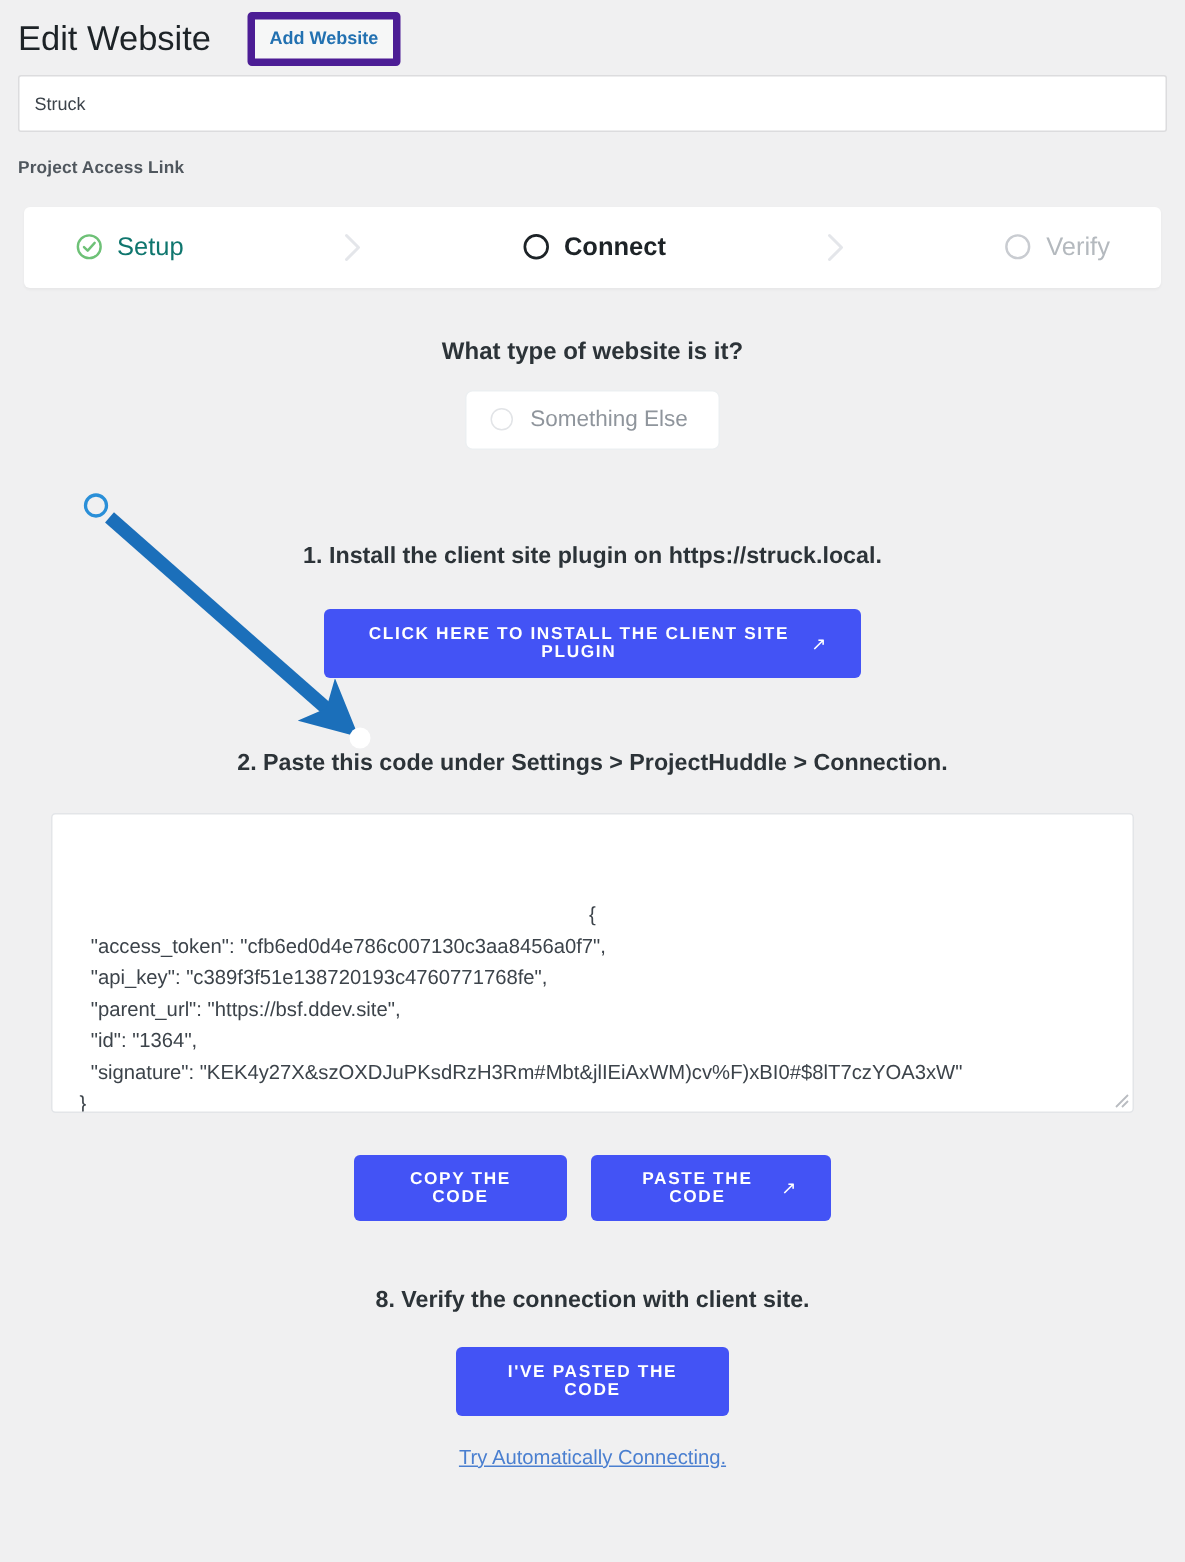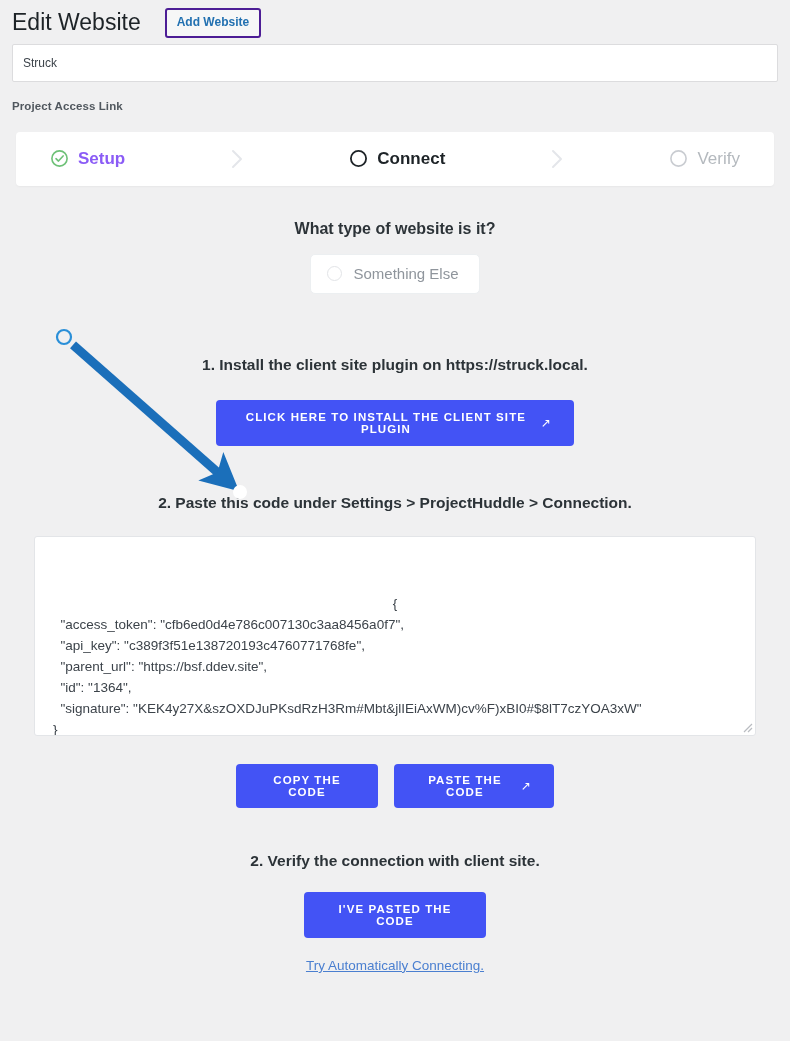--- a/index.html
+++ b/index.html
@@ -23,21 +23,21 @@
   }
   .page-title {
     font-size: 23px;
     font-weight: 400;
     color: #1d2327;
     line-height: 1.3;
     white-space: nowrap;
   }
   .add-website-btn {
     display: inline-block;
-    border: 2px solid #4c1d95;
+    border: 5px solid #4c1d95;
     color: #2271b1;
     background: #f6f7f7;
     border-radius: 3px;
     font-size: 12px;
     font-weight: bold;
     padding: 4px 10px 5px 10px;
     line-height: 1.4;
     cursor: pointer;
     white-space: nowrap;
   }
@@ -94,21 +94,21 @@
     box-shadow: 0 1px 2px rgba(0,0,0,0.04);
   }
   .step {
     display: flex;
     align-items: center;
     gap: 9px;
     font-size: 17px;
     flex: 0 0 auto;
   }
   .step-label { line-height: 1; }
-  .step.done .step-label { color: #8b5cf6; font-weight: 700; }
+  .step.done .step-label { color: #0f766e; font-weight: 400; }
   .step.active .step-label { color: #1d2327; font-weight: bold; }
   .step.todo .step-label { color: #b4b9be; font-weight: 400; }
   .step-icon { width: 19px; height: 19px; display: block; }
   .chev { width: 22px; height: 26px; display: block; flex: 0 0 auto; }
 
   
   .content { padding: 0 16px; text-align: center; }
   .q-title {
     font-size: 16px;
     font-weight: bold;
@@ -328,21 +328,21 @@
     <button id="copy-code-button" class="btn-primary">
       <span>Copy the code</span>
     </button>
     <button id="paste-code-button" class="btn-primary">
       <span>Paste the code</span>
       <span class="arrow-glyph">↗</span>
     </button>
   </div>
 
   
-  <div id="step3-heading" class="step-heading">2. Verify the connection with client site.</div>
+  <div id="step3-heading" class="step-heading">8. Verify the connection with client site.</div>
 
   <button id="pasted-code-button" class="btn-primary">
     <span>I've pasted the code</span>
   </button>
 
   <div>
     <a class="auto-link" href="#">Try Automatically Connecting.</a>
   </div>
 
 </div>

